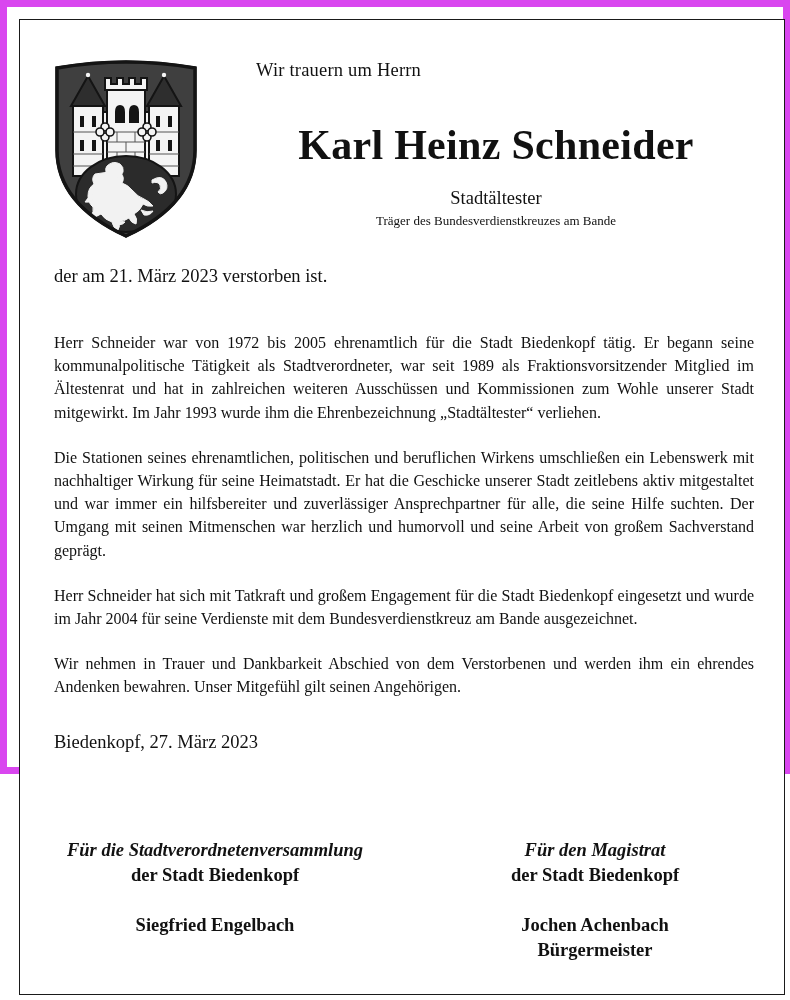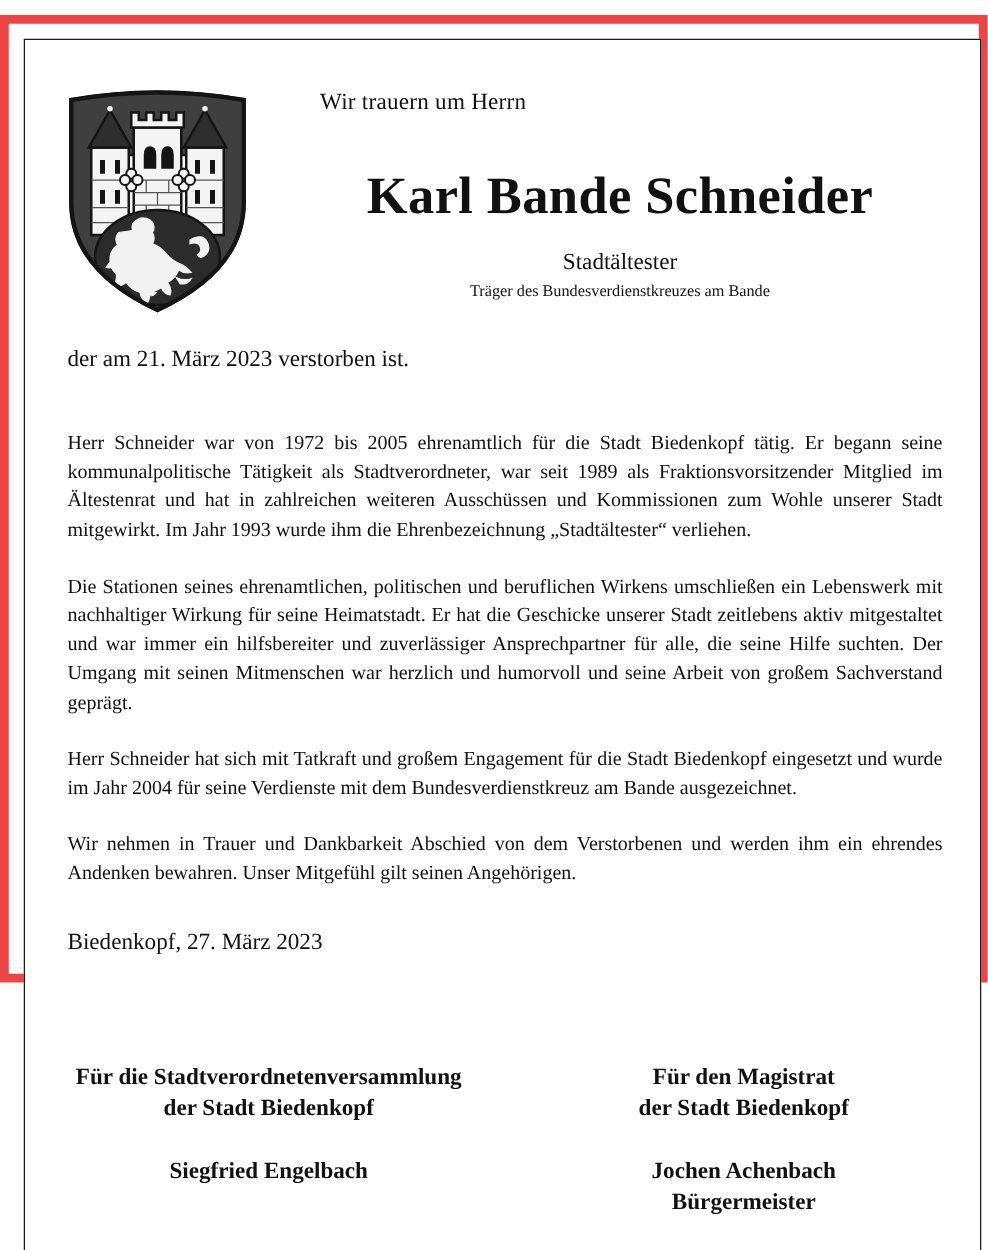--- a/index.html
+++ b/index.html
@@ -14,23 +14,22 @@
     color: #111111;
     overflow: hidden;
   }
 
   
   .obituary-frame {
     position: absolute;
     left: 0; top: 0;
     width: 790px; height: 774px;
     box-sizing: border-box;
-    border: 7px solid #ef4444;
+    border: 7px solid #d946ef;
     background: #ffffff;
-    margin-top: 12px;
   }
   .obituary-inner-rule {
     position: absolute;
     left: 12px; top: 12px;
     width: 766px; height: 976px;
     box-sizing: border-box;
     border: 1.5px solid #1a1a1a;
     background: #ffffff;
   }
 
@@ -126,21 +125,21 @@
     display: flex;
     justify-content: space-between;
   }
   .sig-col {
     width: 346px;
     text-align: center;
     font-weight: bold;
     font-size: 18.5px;
     line-height: 1.33;
   }
-  .sig-org { margin: 0; }
+  .sig-org { margin: 0; font-style: italic; }
   .sig-org-2 { margin: 0; }
   .sig-person { margin: 26px 0 0 0; }
   .sig-role { margin: 0; }
 </style>
 </head>
 <body>
 
 <div class="obituary-frame">
   <div class="obituary-inner-rule">
     <div class="sheet">
@@ -240,21 +239,21 @@
                 <path d="M92 156 q6 3 12 1 q-3 5 -9 4 Z"></path>
                 <path d="M66 164 q4 4 10 4 q-3 4 -9 2 Z"></path>
               </g>
             </g>
 
             <path d="M8 14 Q77 2 146 14 L146 96 Q146 150 77 182 Q8 150 8 96 Z" fill="none" stroke="#141414" stroke-width="3.5"></path>
           </svg>
         </div>
 
         <div class="mourn-line">Wir trauern um Herrn</div>
-        <div class="deceased-name">Karl Bande Schneider</div>
+        <div class="deceased-name">Karl Heinz Schneider</div>
         <div class="honorific">Stadtältester</div>
         <div class="decoration">Träger des Bundesverdienstkreuzes am Bande</div>
       </div>
 
       <div class="body-area">
         <div class="death-line">der am 21. März 2023 verstorben ist.</div>
 
         <p class="para">Herr Schneider war von 1972 bis 2005 ehrenamtlich für die Stadt Biedenkopf tätig. Er begann seine kommunalpolitische Tätigkeit als Stadtverordneter, war seit 1989 als Fraktionsvorsitzender Mitglied im Ältestenrat und hat in zahlreichen weiteren Ausschüssen und Kommissionen zum Wohle unserer Stadt mitgewirkt. Im Jahr 1993 wurde ihm die Ehrenbezeichnung „Stadtältester“ verliehen.</p>
         <p class="para">Die Stationen seines ehrenamtlichen, politischen und beruflichen Wirkens umschließen ein Lebenswerk mit nachhaltiger Wirkung für seine Heimatstadt. Er hat die Geschicke unserer Stadt zeitlebens aktiv mitgestaltet und war immer ein hilfsbereiter und zuverlässiger Ansprechpartner für alle, die seine Hilfe suchten. Der Umgang mit seinen Mitmenschen war herzlich und humorvoll und seine Arbeit von großem Sachverstand geprägt.</p>
         <p class="para">Herr Schneider hat sich mit Tatkraft und großem Engagement für die Stadt Biedenkopf eingesetzt und wurde im Jahr 2004 für seine Verdienste mit dem Bundesverdienstkreuz am Bande ausgezeichnet.</p>

